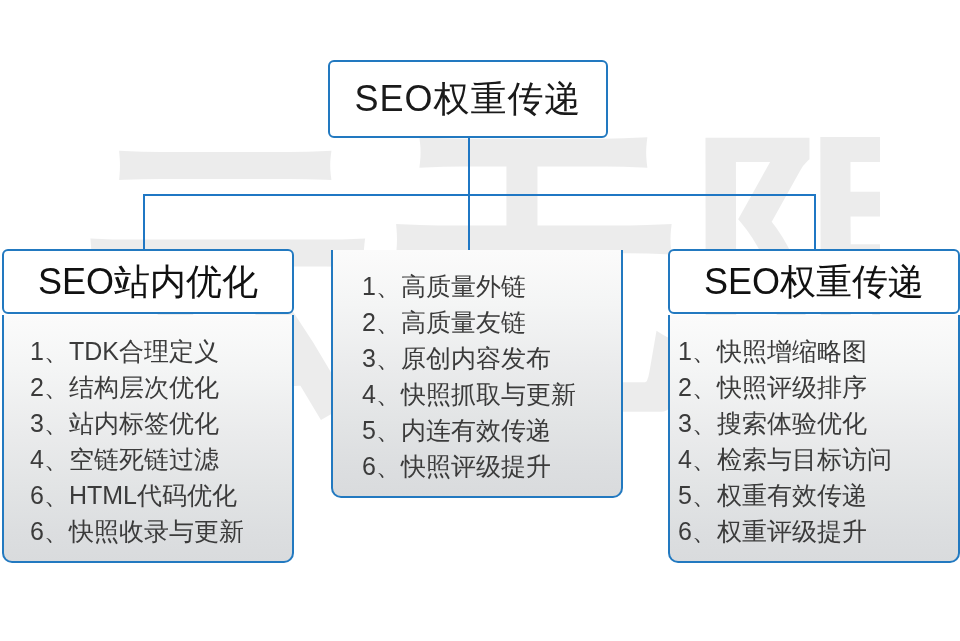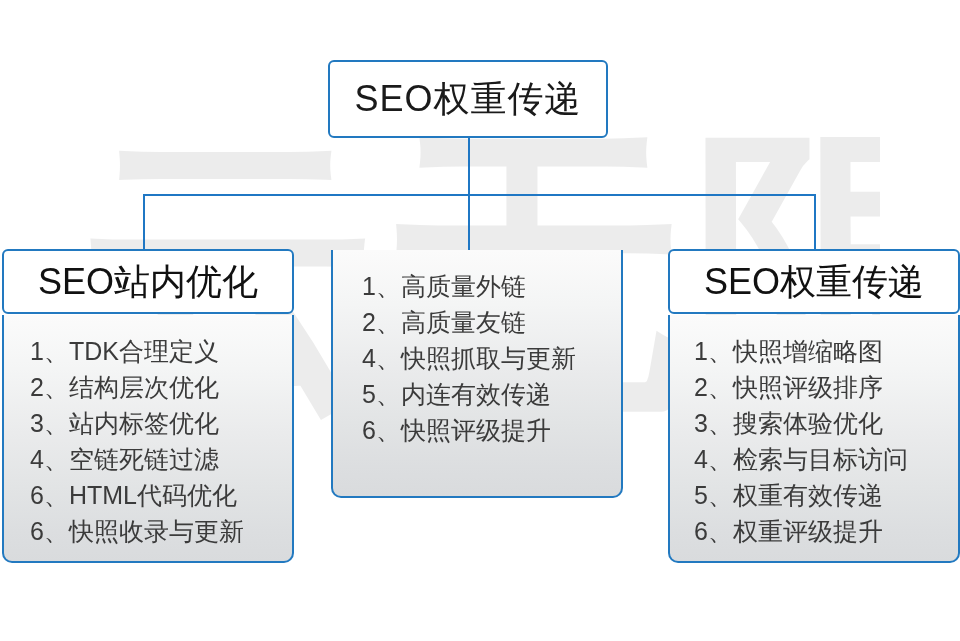--- a/index.html
+++ b/index.html
@@ -140,21 +140,21 @@
     padding: 0 0 0 26px;
   }
   .item-list li {
     font-size: 25px;
     line-height: 36px;
     color: #3b3b3b;
     white-space: nowrap;
     letter-spacing: 0px;
   }
   .col-2 .item-list { padding-left: 29px; }
-  .col-3 .item-list { padding-left: 24px; }
+  .col-3 .item-list { padding-left: 8px; }
 </style>
 </head>
 <body>
 
 <div class="canvas">
 
   <div class="watermark">
     <span class="wm-inner">云无限</span>
   </div>
 
@@ -182,20 +182,21 @@
         <li>6、快照收录与更新</li>
       </ul>
     </div>
   </div>
 
   <div class="column col-2">
     <div class="col-body">
       <ul class="item-list">
         <li>1、高质量外链</li>
         <li>2、高质量友链</li>
+        <li>3、原创内容发布</li>
         <li>4、快照抓取与更新</li>
         <li>5、内连有效传递</li>
         <li>6、快照评级提升</li>
       </ul>
     </div>
   </div>
 
   <div class="column col-3">
     <div class="col-head">
       <span class="col-head-title">SEO权重传递</span>

